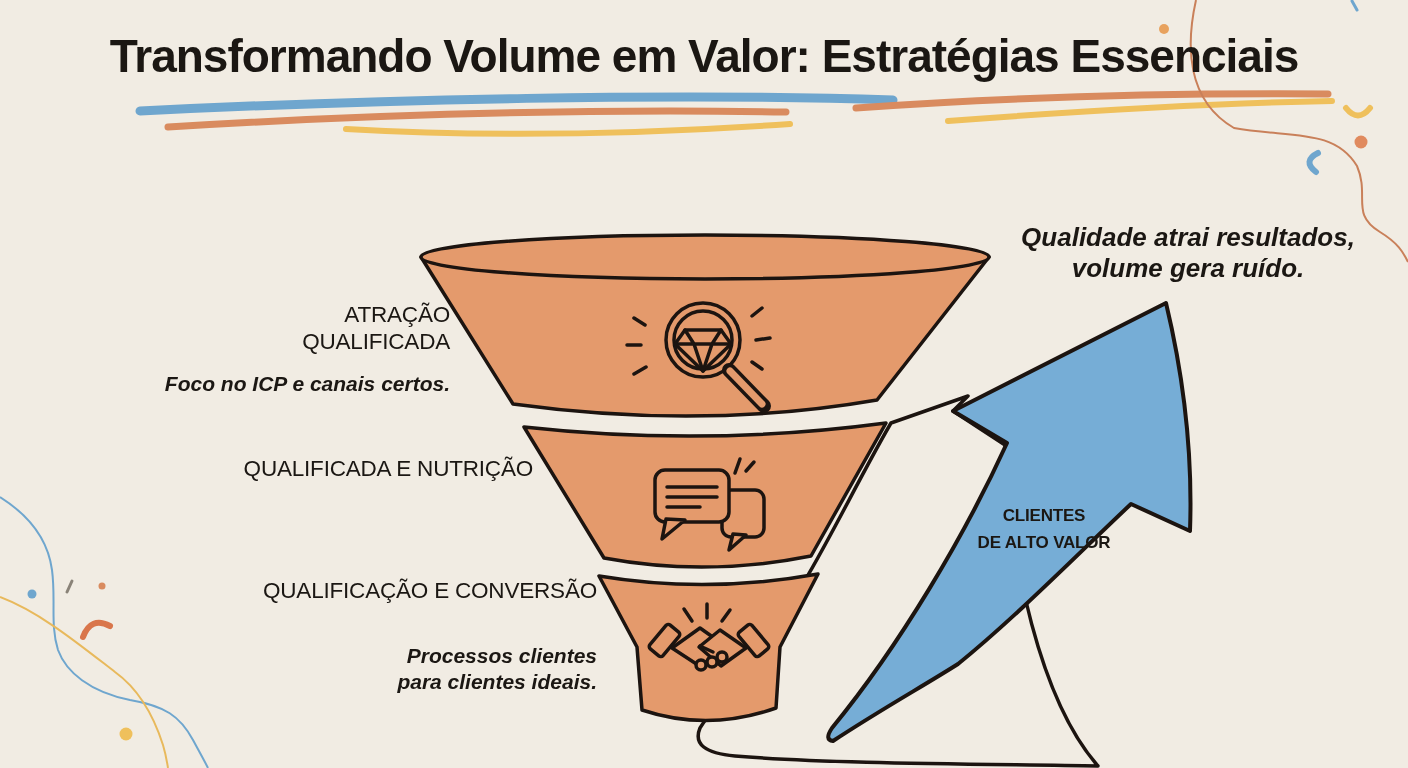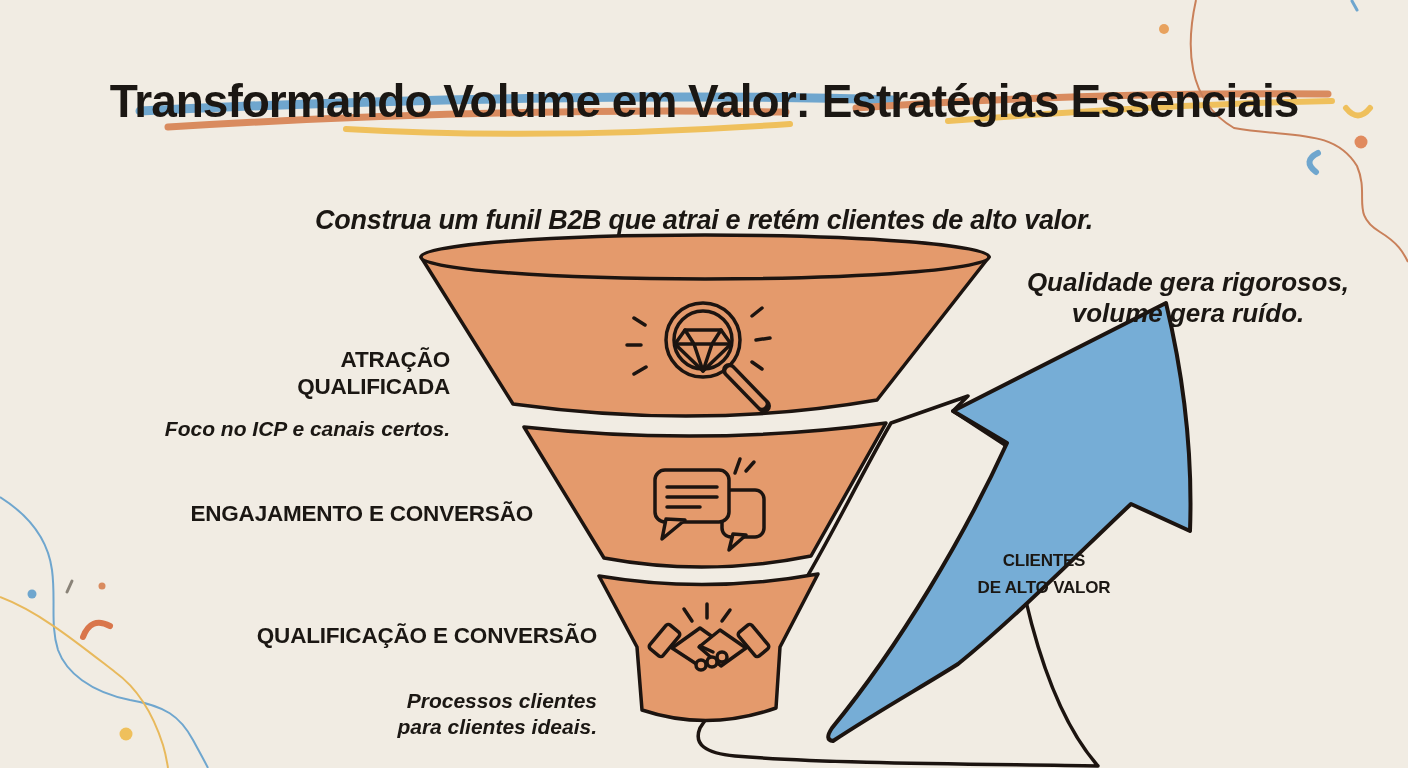--- a/index.html
+++ b/index.html
@@ -2,31 +2,31 @@
 <html><head>
 <meta charset="utf-8">
 <style>
   html,body{margin:0;padding:0;}
   body{font-family:"Liberation Sans", sans-serif;}
   .canvas{
     position:relative;width:1408px;height:768px;overflow:hidden;
     background:var(--background,#F1ECE3);color:var(--text,#1B1713);
   }
   .art{position:absolute;left:0;top:0;}
-  .txt{position:absolute;margin-top:45px;}
+  .txt{position:absolute;}
   .page-title{
     left:0;right:0;top:30px;text-align:center;
     font-size:46px;font-weight:800;letter-spacing:-1px;line-height:52px;
   }
   .page-subtitle{
     left:0;right:0;top:160px;text-align:center;
     font-size:27px;font-style:italic;font-weight:600;letter-spacing:-0.3px;
   }
   .stage-name{
-    text-align:right;font-size:22.5px;font-weight:700;line-height:27px;letter-spacing:-0.2px;
+    text-align:right;font-size:22.5px;font-weight:400;line-height:27px;letter-spacing:-0.2px;
   }
   .stage-desc{
     text-align:right;font-size:21px;font-style:italic;font-weight:600;line-height:26px;
   }
   .stage-name span,.stage-desc span,.quote span,.arrow-label span{display:block;}
   .quote{
     left:1018px;width:340px;top:222px;text-align:center;
     font-size:26px;font-style:italic;font-weight:600;line-height:31px;
   }
   .arrow-label{
@@ -124,44 +124,43 @@
         <path class="icon-fill" d="M746 648 L720 630 L699 647 L721 666 Z"></path>
         <circle class="icon-fill" stroke-width="3" cx="701" cy="665" r="5"></circle>
         <circle class="icon-fill" stroke-width="3" cx="712" cy="662" r="5"></circle>
         <circle class="icon-fill" stroke-width="3" cx="722" cy="657" r="5"></circle>
         <path class="icon-line" stroke-width="3" d="M700 646 L713 652"></path>
       </g>
     </g>
   </svg>
 
   <div class="txt page-title">Transformando Volume em Valor: Estratégias Essenciais</div>
-  <div class="txt page-subtitle">Construa um funil B2B que atrai e retém clientes de alto valor.</div>
 
   <div class="txt stage-name" style="right:958px;top:301px;">
     <span>ATRAÇÃO</span>
     <span>QUALIFICADA</span>
   </div>
   <div class="txt stage-desc" style="right:958px;top:371px;">
     <span>Foco no ICP e canais certos.</span>
   </div>
 
   <div class="txt stage-name" style="right:875px;top:455px;">
-    <span>ENGAJAMENTO E CONVERSÃO</span>
+    <span>QUALIFICADA E NUTRIÇÃO</span>
   </div>
 
   <div class="txt stage-name" style="right:811px;top:577px;">
     <span>QUALIFICAÇÃO E CONVERSÃO</span>
   </div>
   <div class="txt stage-desc" style="right:811px;top:643px;">
     <span>Processos clientes</span>
     <span>para clientes ideais.</span>
   </div>
 
   <div class="txt quote">
-    <span>Qualidade gera rigorosos,</span>
+    <span>Qualidade atrai resultados,</span>
     <span>volume gera ruído.</span>
   </div>
 
   <div class="txt arrow-label">
     <span>CLIENTES</span>
     <span>DE ALTO VALOR</span>
   </div>
 
 </div>
 

